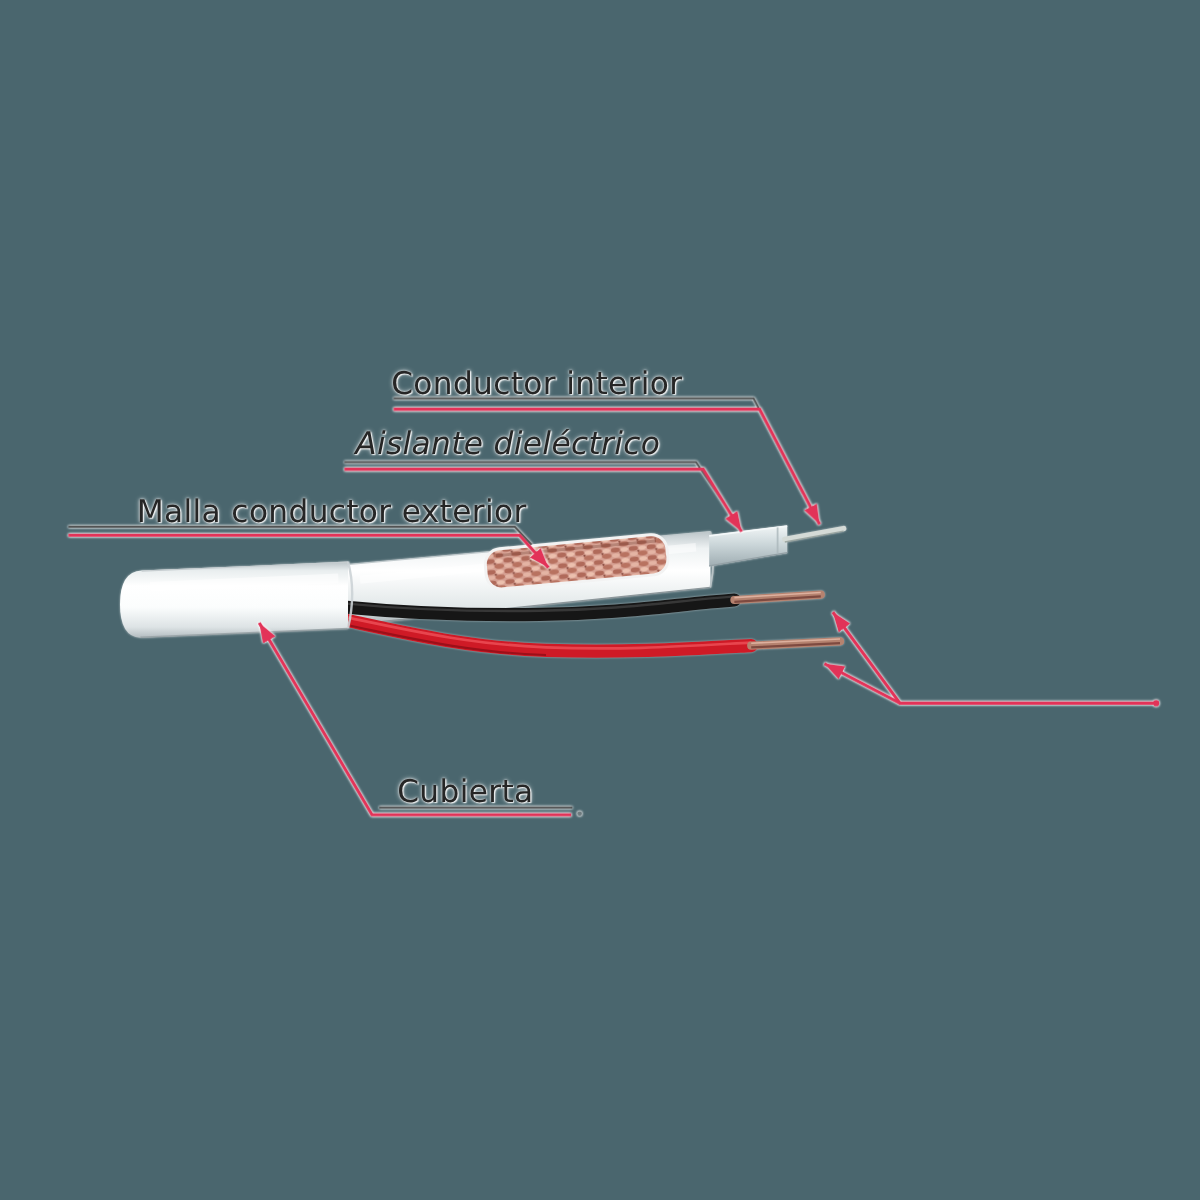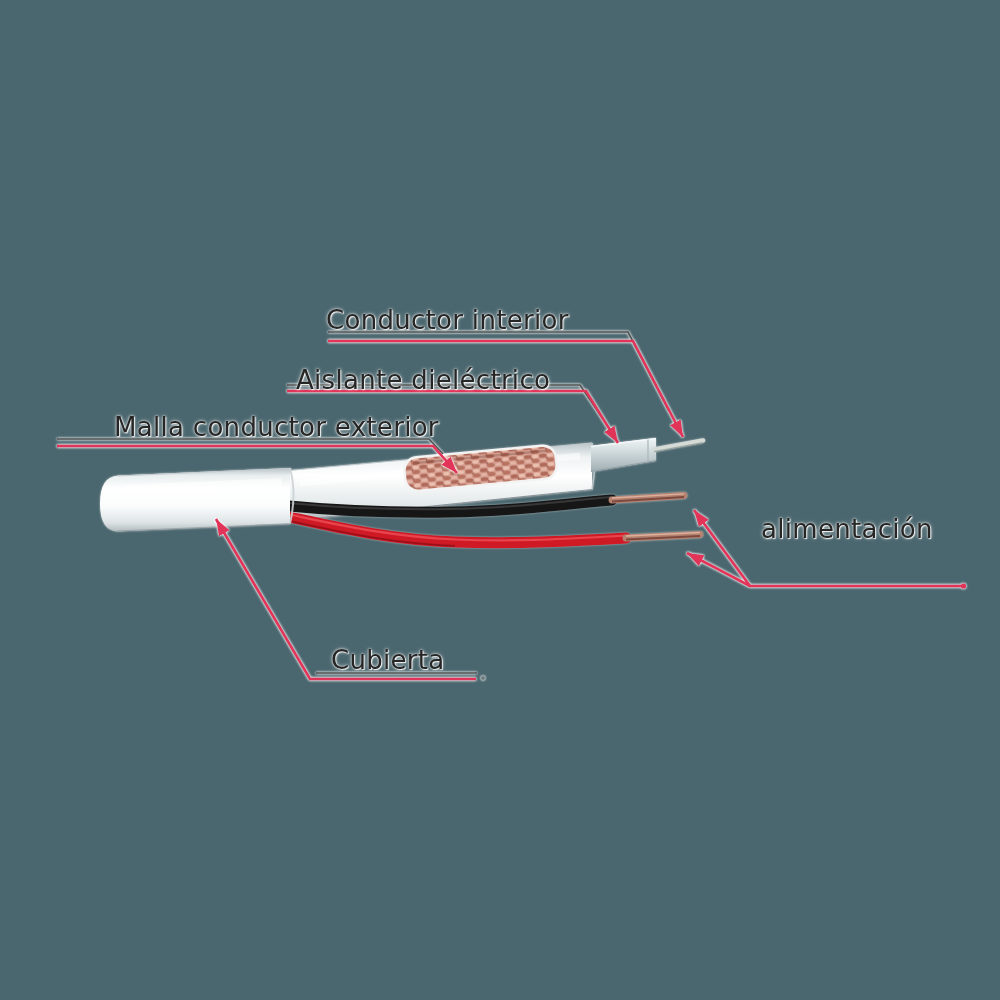--- a/index.html
+++ b/index.html
@@ -15,21 +15,21 @@
   .label{
     position:absolute;
     color:var(--label-text,#262626);
     font-size:26px;line-height:34px;
     letter-spacing:.3px;
     white-space:nowrap;
     text-shadow:0 0 2px #fff,0 0 4px rgba(255,255,255,.65),1px 1px 1px rgba(255,255,255,.85);
     user-select:none;
   }
   #lbl-conductor-interior{left:326px;top:303px;}
-  #lbl-aislante{left:296px;top:363px;}
+  #lbl-aislante{left:296px;top:353px;font-style:italic;}
   #lbl-malla{left:70px;top:410px;padding-left:44px;}
   #lbl-conductores{left:761px;top:512px;}
   #lbl-cubierta{left:331px;top:643px;}
 
   
   .ln-pink{stroke:var(--leader-pink,#e23358);stroke-width:2.6;fill:none;}
   .ln-dark{stroke:var(--leader-dark,#3c3c3c);stroke-width:1.7;fill:none;opacity:.85;}
   .arrowhead{fill:var(--leader-pink,#e23358);}
   .dot-pink{fill:var(--leader-pink,#e23358);}
   .dot-gray{fill:#6d7a7e;}
@@ -154,17 +154,16 @@
     </g>
   </svg>
 
   <div class="label" id="lbl-conductor-interior">Conductor interior</div>
 
   <div class="label" id="lbl-aislante">Aislante dieléctrico</div>
 
   <div class="label" id="lbl-malla">Malla conductor exterior</div>
 
   <div class="label" id="lbl-conductores">
-    <div>alimentación</div>
   </div>
 
   <div class="label" id="lbl-cubierta">Cubierta</div>
 </div>
 
 </body></html>

